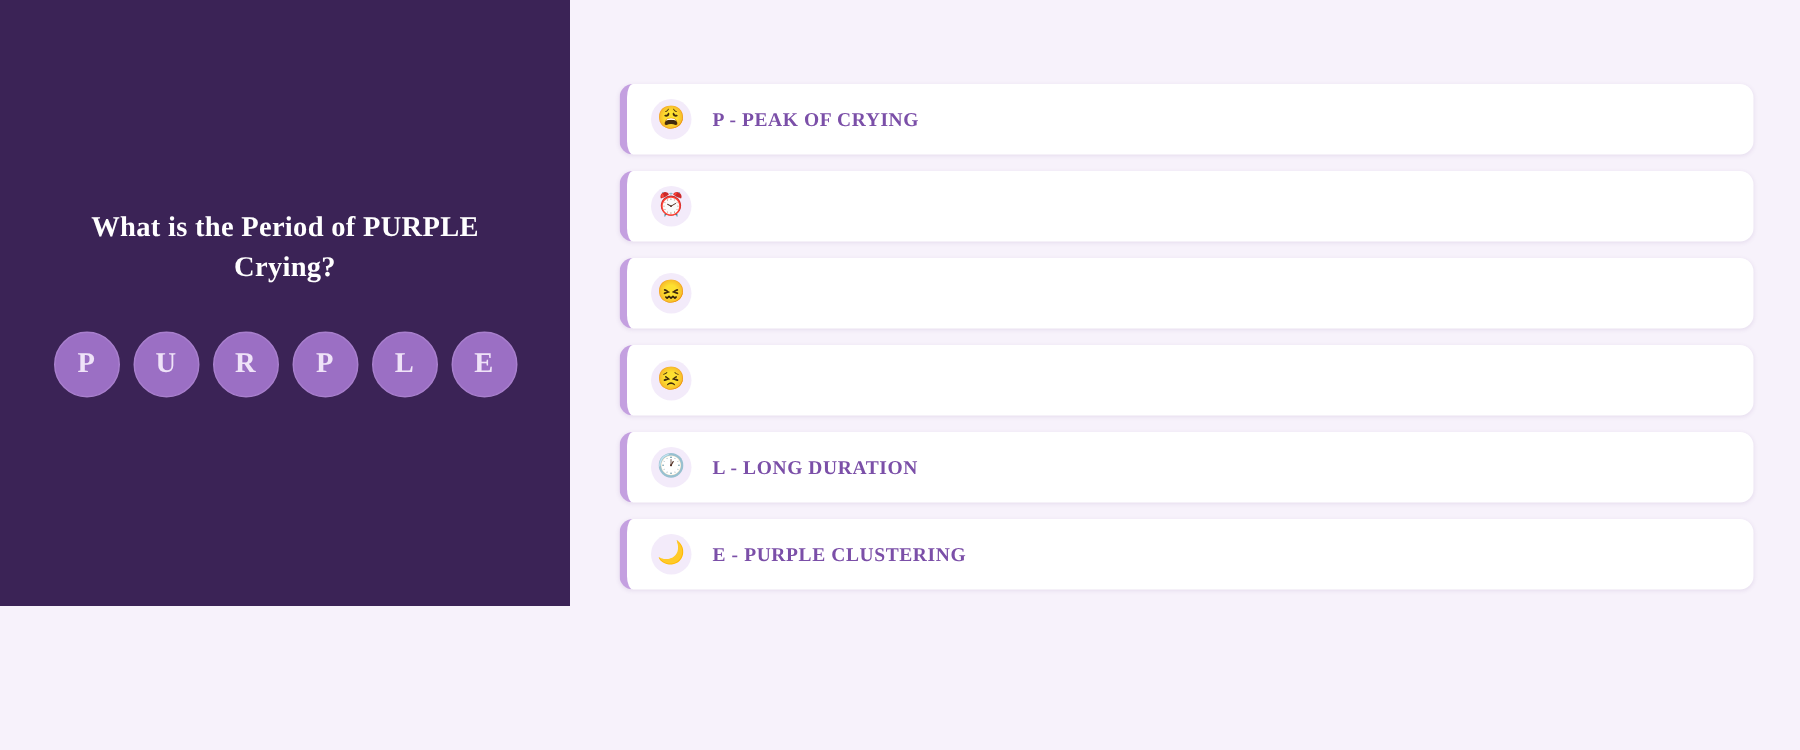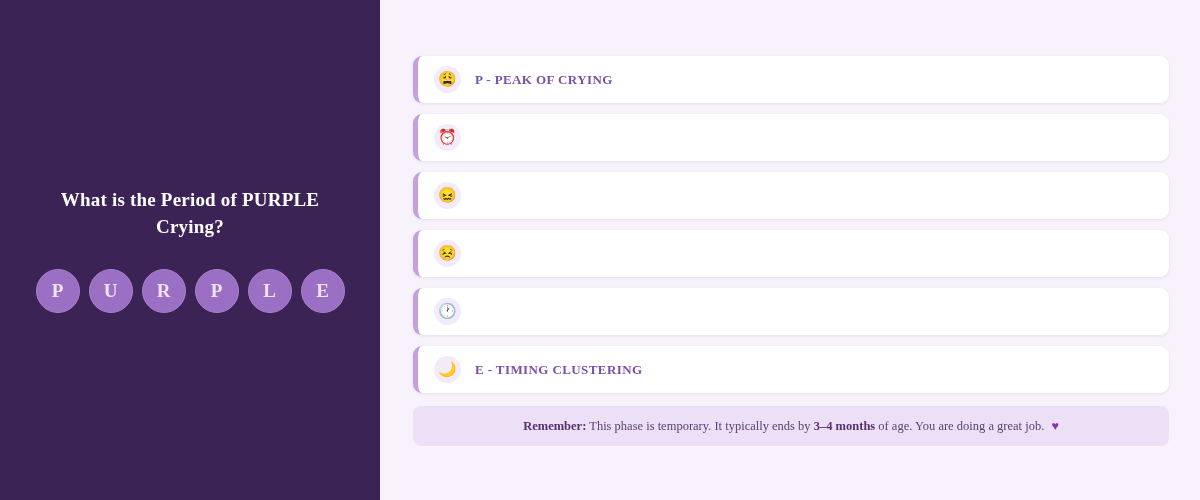--- a/index.html
+++ b/index.html
@@ -10,21 +10,21 @@
     font-family: "Liberation Serif", serif;
   }
   body {
     display: flex;
     background: #f7f2fb;
   }
 
   
   .left-panel {
     width: 380px;
-    height: 500px;
+    height: 404px;
     background: #3b2356;
     display: flex;
     flex-direction: column;
     align-items: center;
     justify-content: center;
     flex: 0 0 380px;
   }
   .left-title {
     color: #ffffff;
     font-size: 19px;
@@ -147,27 +147,23 @@
     <div class="card">
       <span class="card-icon">😖</span>
     </div>
 
     <div class="card">
       <span class="card-icon">😣</span>
     </div>
 
     <div class="card">
       <span class="card-icon">🕐</span>
+      <span class="card-label">L - LONG DURATION</span>
     </div>
 
     <div class="card">
       <span class="card-icon">🌙</span>
-      <span class="card-label">E - TIMING CLUSTERING</span>
+      <span class="card-label">E - PURPLE CLUSTERING</span>
     </div>
 
   </div>
 
-  <div class="note">
-    <div class="note-inner">
-      <b>Remember:</b><span> This phase is temporary. It typically ends by </span><b>3–4 months</b><span> of age. You are doing a great job. </span><span class="heart">♥</span>
-    </div>
-  </div>
 </div>
 
 </body></html>

